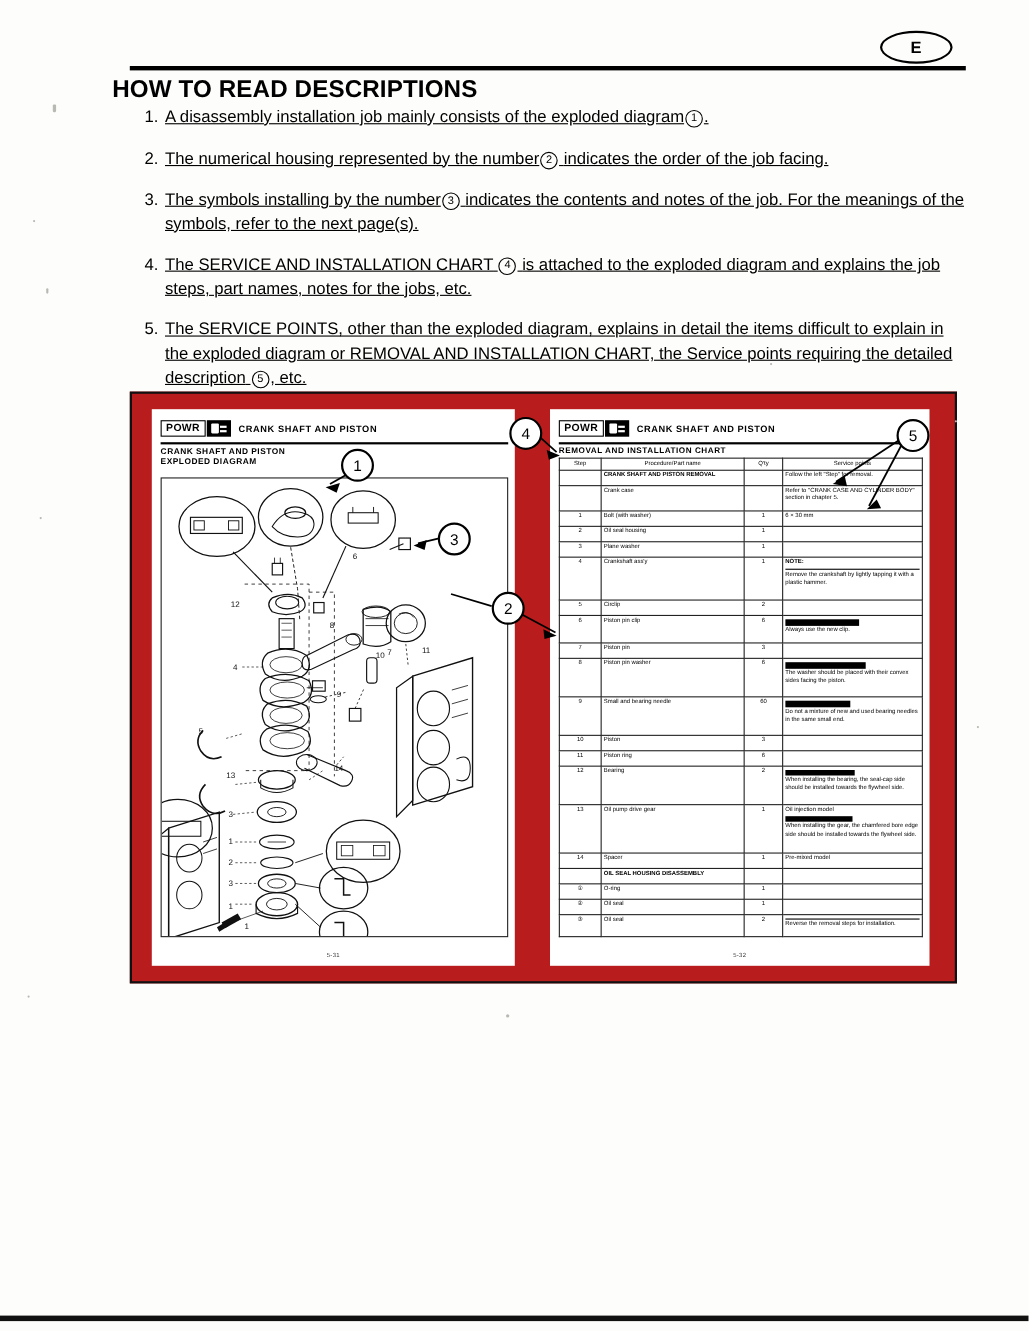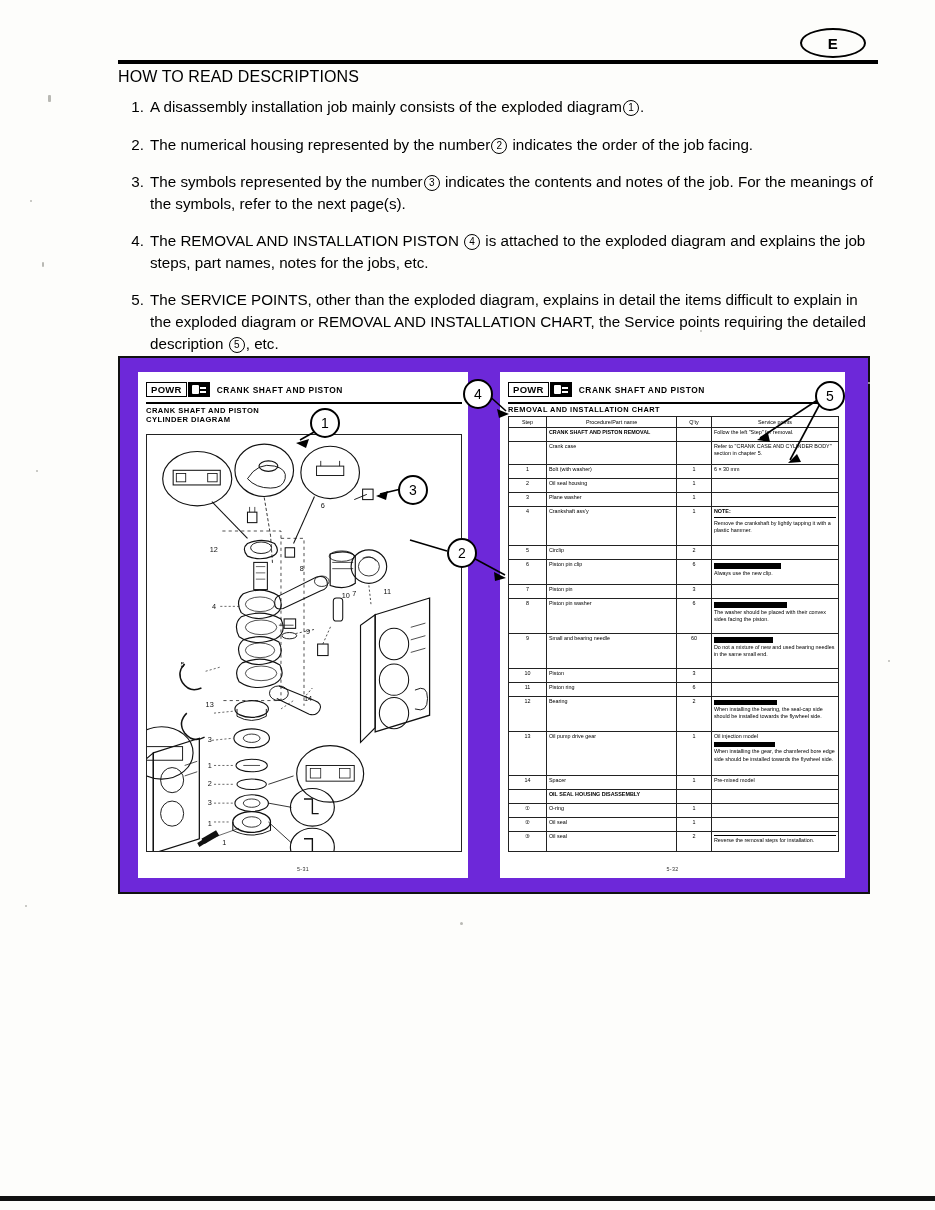--- a/index.html
+++ b/index.html
@@ -20,38 +20,38 @@
   .e-marker{
     position:absolute;left:800px;top:28px;width:62px;height:26px;
     border:2px solid #000;border-radius:50%;
     display:flex;align-items:center;justify-content:center;
     font-size:15px;font-weight:bold;letter-spacing:.5px;
   }
   .top-rule{position:absolute;left:118px;top:60px;width:760px;height:4px;background:#000;}
 
   
   .heading{
-    position:absolute;left:118px;top:68px;
-    font-size:16px;font-weight:normal;letter-spacing:.1px;
+    position:absolute;left:102px;top:68px;
+    font-size:22px;font-weight:bold;letter-spacing:.1px;
   }
   .list{position:absolute;left:122px;top:96px;width:760px;}
   .li{display:flex;margin-bottom:16px;font-size:15.2px;line-height:1.42;}
   .li .num{width:22px;flex:none;text-align:right;padding-right:6px;}
-  .li .txt{flex:1;}
+  .li .txt{flex:1;text-decoration:underline;}
   .circnum{
     display:inline-block;width:14px;height:14px;line-height:13px;
     border:1.3px solid #000;border-radius:50%;
     text-align:center;font-size:10px;vertical-align:1px;
     margin:0 1px;
   }
 
   
   .figure{
     position:absolute;left:118px;top:356px;width:748px;height:534px;
-    border:2.5px solid #111;background:#6d28d9;
+    border:2.5px solid #111;background:#b91c1c;
   }
   .fig-inner{position:absolute;inset:0;}
 
   
   .mpage{position:absolute;top:14px;bottom:14px;background:#fff;}
   .mpage.left{left:18px;width:330px;}
   .mpage.right{left:380px;width:345px;}
 
   
   .powr-row{position:absolute;left:8px;top:10px;display:flex;align-items:center;}
@@ -140,45 +140,45 @@
     <div class="li">
       <div class="num">1.</div>
       <div class="txt"><span>A disassembly installation job mainly consists of the exploded diagram</span><span class="circnum">1</span><span>.</span></div>
     </div>
     <div class="li">
       <div class="num">2.</div>
       <div class="txt"><span>The numerical housing represented by the number</span><span class="circnum">2</span> <span>indicates the order of the job facing.</span></div>
     </div>
     <div class="li">
       <div class="num">3.</div>
-      <div class="txt"><span>The symbols represented by the number</span><span class="circnum">3</span> <span>indicates the contents and notes of the job. For the meanings of the symbols, refer to the next page(s).</span></div>
+      <div class="txt"><span>The symbols installing by the number</span><span class="circnum">3</span> <span>indicates the contents and notes of the job. For the meanings of the symbols, refer to the next page(s).</span></div>
     </div>
     <div class="li">
       <div class="num">4.</div>
-      <div class="txt"><span>The REMOVAL AND INSTALLATION PISTON</span> <span class="circnum">4</span> <span>is attached to the exploded diagram and explains the job steps, part names, notes for the jobs, etc.</span></div>
+      <div class="txt"><span>The SERVICE AND INSTALLATION CHART</span> <span class="circnum">4</span> <span>is attached to the exploded diagram and explains the job steps, part names, notes for the jobs, etc.</span></div>
     </div>
     <div class="li">
       <div class="num">5.</div>
       <div class="txt"><span>The SERVICE POINTS, other than the exploded diagram, explains in detail the items difficult to explain in the exploded diagram or REMOVAL AND INSTALLATION CHART, the Service points requiring the detailed description</span> <span class="circnum">5</span><span>, etc.</span></div>
     </div>
   </div>
 
   <div class="figure">
     <div class="fig-inner">
 
       <div class="mpage left">
         <div class="powr-row">
           <div class="powr-box">POWR</div>
           <div class="powr-icon"></div>
           <div class="powr-title">CRANK SHAFT AND PISTON</div>
         </div>
         <div class="hdr-rule"></div>
         <div class="sub-title">
           <div>CRANK SHAFT AND PISTON</div>
-          <div>CYLINDER DIAGRAM</div>
+          <div>EXPLODED DIAGRAM</div>
         </div>
 
         <div class="diagram-box">
           <svg viewBox="0 0 300 390" preserveAspectRatio="xMidYMid meet">
             <g fill="none" stroke="#111" stroke-width="1.1">
 
               <ellipse cx="48" cy="38" rx="33" ry="26"></ellipse>
               <rect x="25" y="30" width="45" height="14" stroke-width="1"></rect>
               <rect x="28" y="33" width="9" height="8" stroke-width=".8"></rect>
               <rect x="58" y="33" width="9" height="8" stroke-width=".8"></rect>

